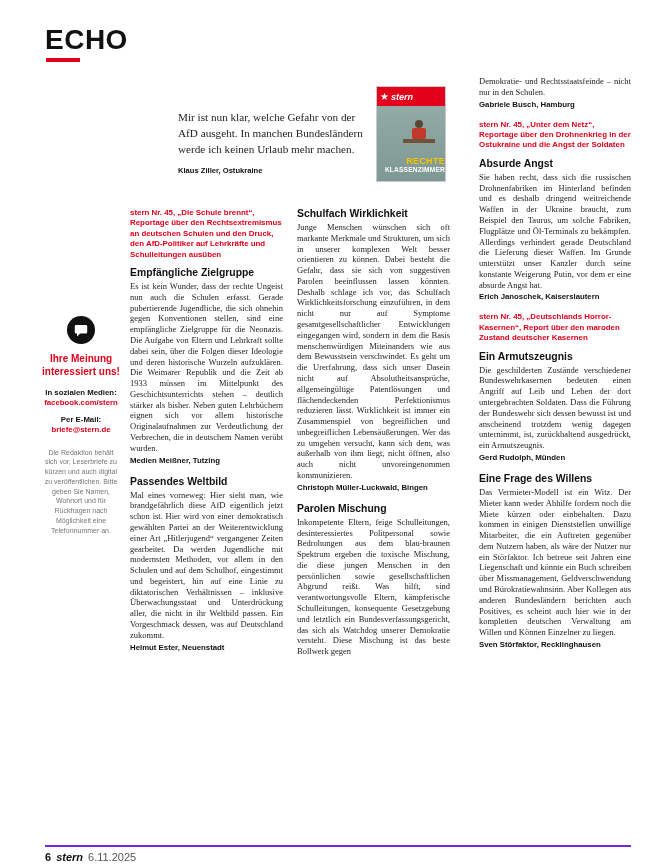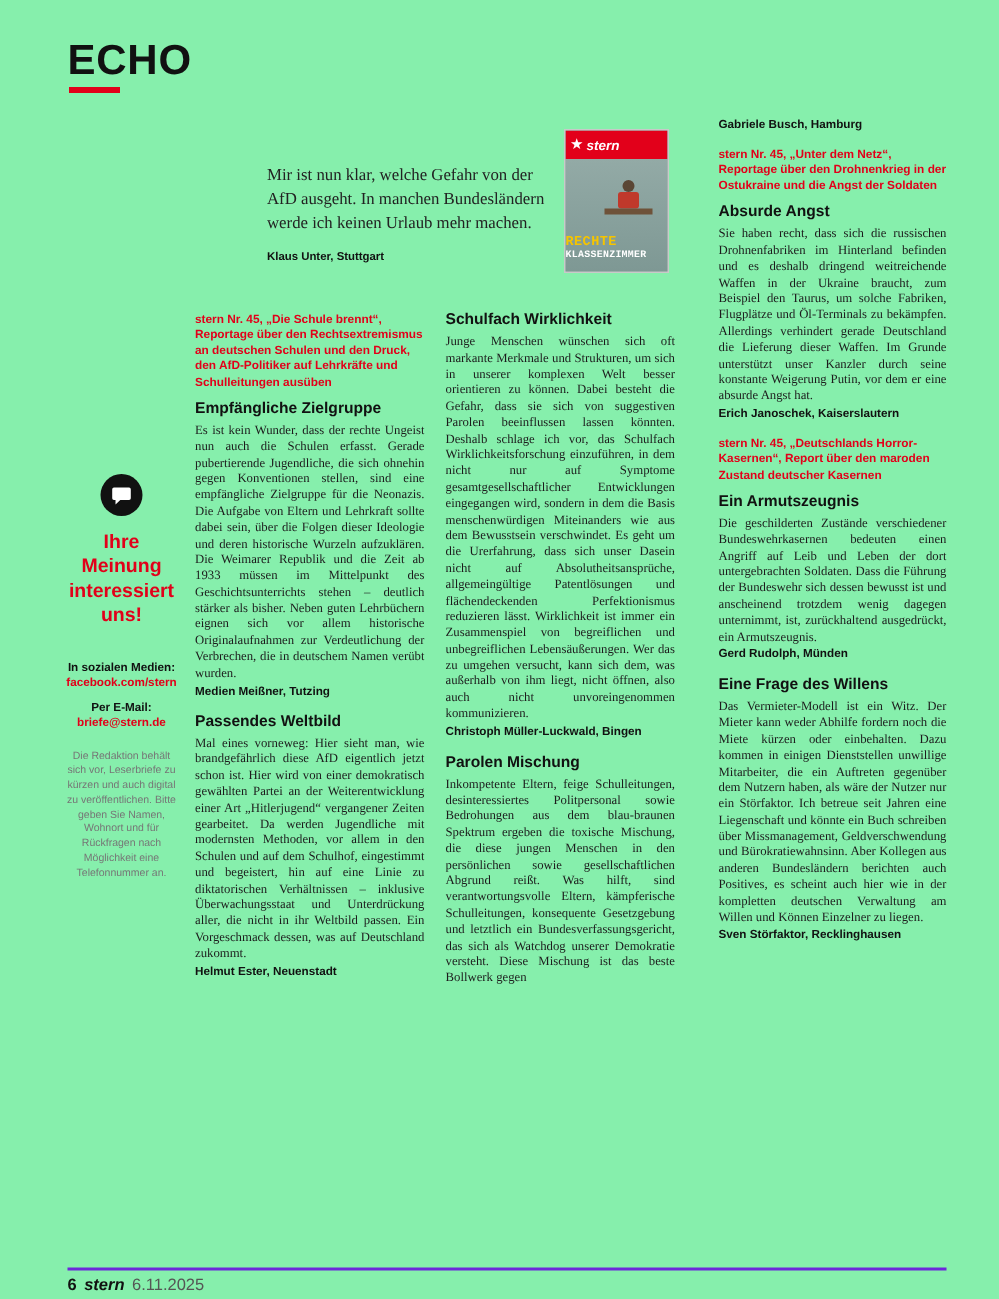--- a/index.html
+++ b/index.html
@@ -1,20 +1,20 @@
 <!DOCTYPE html>
 <html lang="de"><head>
 <meta charset="utf-8">
 <style>
   * { margin:0; padding:0; box-sizing:border-box; }
   html,body { background:#e9e9e9; }
   body { font-family:"Liberation Serif", serif; }
   .page {
     position:relative; width:666px; height:866px; margin:0 auto;
-    background:#86efac; color:#1a1a1a; overflow:hidden;
+    background:#ffffff; color:#1a1a1a; overflow:hidden;
   }
 
   
   .echo {
     position:absolute; left:45px; top:24px;
     font-family:"Liberation Sans", sans-serif; font-weight:900;
     font-size:28px; letter-spacing:.5px; color:#111;
   }
   .echo-underline { position:absolute; left:46px; top:58px; width:34px; height:4px; background:#e2001a; }
 
@@ -30,28 +30,28 @@
   .cover-logo {
     position:absolute; left:0; top:0; right:0; height:19px; background:#e2001a;
     display:flex; align-items:center; gap:2px; padding-left:3px;
   }
   .star { color:#fff; font-size:10px; line-height:1; }
   .cover-brand { color:#fff; font-family:"Liberation Sans", sans-serif; font-style:italic; font-weight:700; font-size:9px; }
   .cover-art { position:absolute; left:0; top:19px; right:0; bottom:0; background:linear-gradient(#93aaa6,#7e9894); }
   .fig-head { position:absolute; left:38px; top:14px; width:8px; height:8px; border-radius:50%; background:#5a4634; }
   .fig-body { position:absolute; left:35px; top:22px; width:14px; height:11px; border-radius:2px; background:#c0392b; }
   .fig-desk { position:absolute; left:26px; top:33px; width:32px; height:4px; background:#6e5239; }
-  .cover-title { position:absolute; left:0; right:0; bottom:8px; text-align:left; font-family:Liberation Mono, monospace; font-weight:800; }
+  .cover-title { position:absolute; left:0; right:0; bottom:8px; text-align:right; font-family:Liberation Sans, sans-serif; font-weight:800; }
   .ct1 { color:#f5c400; font-size:9px; letter-spacing:.3px; }
   .ct2 { color:#ffffff; font-size:6.6px; letter-spacing:.2px; }
 
   
   .sidebar { position:absolute; left:42px; top:316px; width:78px; text-align:center; font-family:"Liberation Sans", sans-serif; }
   .bubble { width:28px; height:28px; border-radius:50%; background:#111; margin:0 auto 9px; display:flex; align-items:center; justify-content:center; }
-  .cta { color:#e2001a; font-weight:800; font-size:13px; line-height:1.25; margin-bottom:22px; }
+  .cta { color:#e2001a; font-weight:800; font-size:10px; line-height:1.25; margin-bottom:10px; }
   .s-label { font-weight:700; font-size:7.8px; color:#111; line-height:1.3; }
   .s-value { color:#e2001a; font-weight:700; font-size:7.8px; line-height:1.3; margin-bottom:7px; word-break:break-all; }
   .disclaimer { margin-top:12px; color:#767676; font-size:7px; line-height:1.4; }
 
   
   .col { position:absolute; overflow:hidden; }
   .col2 { left:130px; top:208px; width:153px; height:632px; }
   .col3 { left:297px; top:208px; width:153px; height:632px; }
   .col4 { left:479px; top:76px; width:152px; height:764px; }
 
@@ -85,21 +85,21 @@
 </head>
 <body>
 
 <div class="page">
 
   <div class="echo">ECHO</div>
   <div class="echo-underline"></div>
 
   <div class="pullquote">
     <div class="pq-text">Mir ist nun klar, welche Gefahr von der AfD ausgeht. In manchen Bundesländern werde ich keinen Urlaub mehr machen.</div>
-    <div class="pq-author">Klaus Unter, Stuttgart</div>
+    <div class="pq-author">Klaus Ziller, Ostukraine</div>
   </div>
 
   <div class="cover">
     <div class="cover-logo">
       <span class="star">★</span>
       <span class="cover-brand">stern</span>
     </div>
     <div class="cover-art">
       <span class="fig-head"></span>
       <span class="fig-body"></span>
@@ -137,20 +137,21 @@
 
   <div class="col col3">
     <h2 class="letter-title">Schulfach Wirklichkeit</h2>
     <p class="letter-body">Junge Menschen wünschen sich oft markante Merkmale und Strukturen, um sich in unserer komplexen Welt besser orientieren zu können. Dabei besteht die Gefahr, dass sie sich von suggestiven Parolen beeinflussen lassen könnten. Deshalb schlage ich vor, das Schulfach Wirklichkeitsforschung einzuführen, in dem nicht nur auf Symptome gesamtgesellschaftlicher Entwicklungen eingegangen wird, sondern in dem die Basis menschenwürdigen Miteinanders wie aus dem Bewusstsein verschwindet. Es geht um die Urerfahrung, dass sich unser Dasein nicht auf Absolutheitsansprüche, allgemeingültige Patentlösungen und flächendeckenden Perfektionismus reduzieren lässt. Wirklichkeit ist immer ein Zusammenspiel von begreiflichen und unbegreiflichen Lebensäußerungen. Wer das zu umgehen versucht, kann sich dem, was außerhalb von ihm liegt, nicht öffnen, also auch nicht unvoreingenommen kommunizieren.</p>
     <p class="letter-author">Christoph Müller-Luckwald, Bingen</p>
     <h2 class="letter-title">Parolen Mischung</h2>
     <p class="letter-body">Inkompetente Eltern, feige Schulleitungen, desinteressiertes Politpersonal sowie Bedrohungen aus dem blau-braunen Spektrum ergeben die toxische Mischung, die diese jungen Menschen in den persönlichen sowie gesellschaftlichen Abgrund reißt. Was hilft, sind verantwortungsvolle Eltern, kämpferische Schulleitungen, konsequente Gesetzgebung und letztlich ein Bundesverfassungsgericht, das sich als Watchdog unserer Demokratie versteht. Diese Mischung ist das beste Bollwerk gegen</p>
   </div>
 
   <div class="col col4">
+    <p class="letter-body">Demokratie- und Rechtsstaatsfeinde – nicht nur in den Schulen.</p>
     <p class="letter-author">Gabriele Busch, Hamburg</p>
     <p class="source">stern Nr. 45, „Unter dem Netz“, Reportage über den Drohnenkrieg in der Ostukraine und die Angst der Soldaten</p>
     <h2 class="letter-title">Absurde Angst</h2>
     <p class="letter-body">Sie haben recht, dass sich die russischen Drohnenfabriken im Hinterland befinden und es deshalb dringend weitreichende Waffen in der Ukraine braucht, zum Beispiel den Taurus, um solche Fabriken, Flugplätze und Öl-Terminals zu bekämpfen. Allerdings verhindert gerade Deutschland die Lieferung dieser Waffen. Im Grunde unterstützt unser Kanzler durch seine konstante Weigerung Putin, vor dem er eine absurde Angst hat.</p>
     <p class="letter-author">Erich Janoschek, Kaiserslautern</p>
     <p class="source">stern Nr. 45, „Deutschlands Horror-Kasernen“, Report über den maroden Zustand deutscher Kasernen</p>
     <h2 class="letter-title">Ein Armutszeugnis</h2>
     <p class="letter-body">Die geschilderten Zustände verschiedener Bundeswehrkasernen bedeuten einen Angriff auf Leib und Leben der dort untergebrachten Soldaten. Dass die Führung der Bundeswehr sich dessen bewusst ist und anscheinend trotzdem wenig dagegen unternimmt, ist, zurückhaltend ausgedrückt, ein Armutszeugnis.</p>
     <p class="letter-author">Gerd Rudolph, Münden</p>
     <h2 class="letter-title">Eine Frage des Willens</h2>

